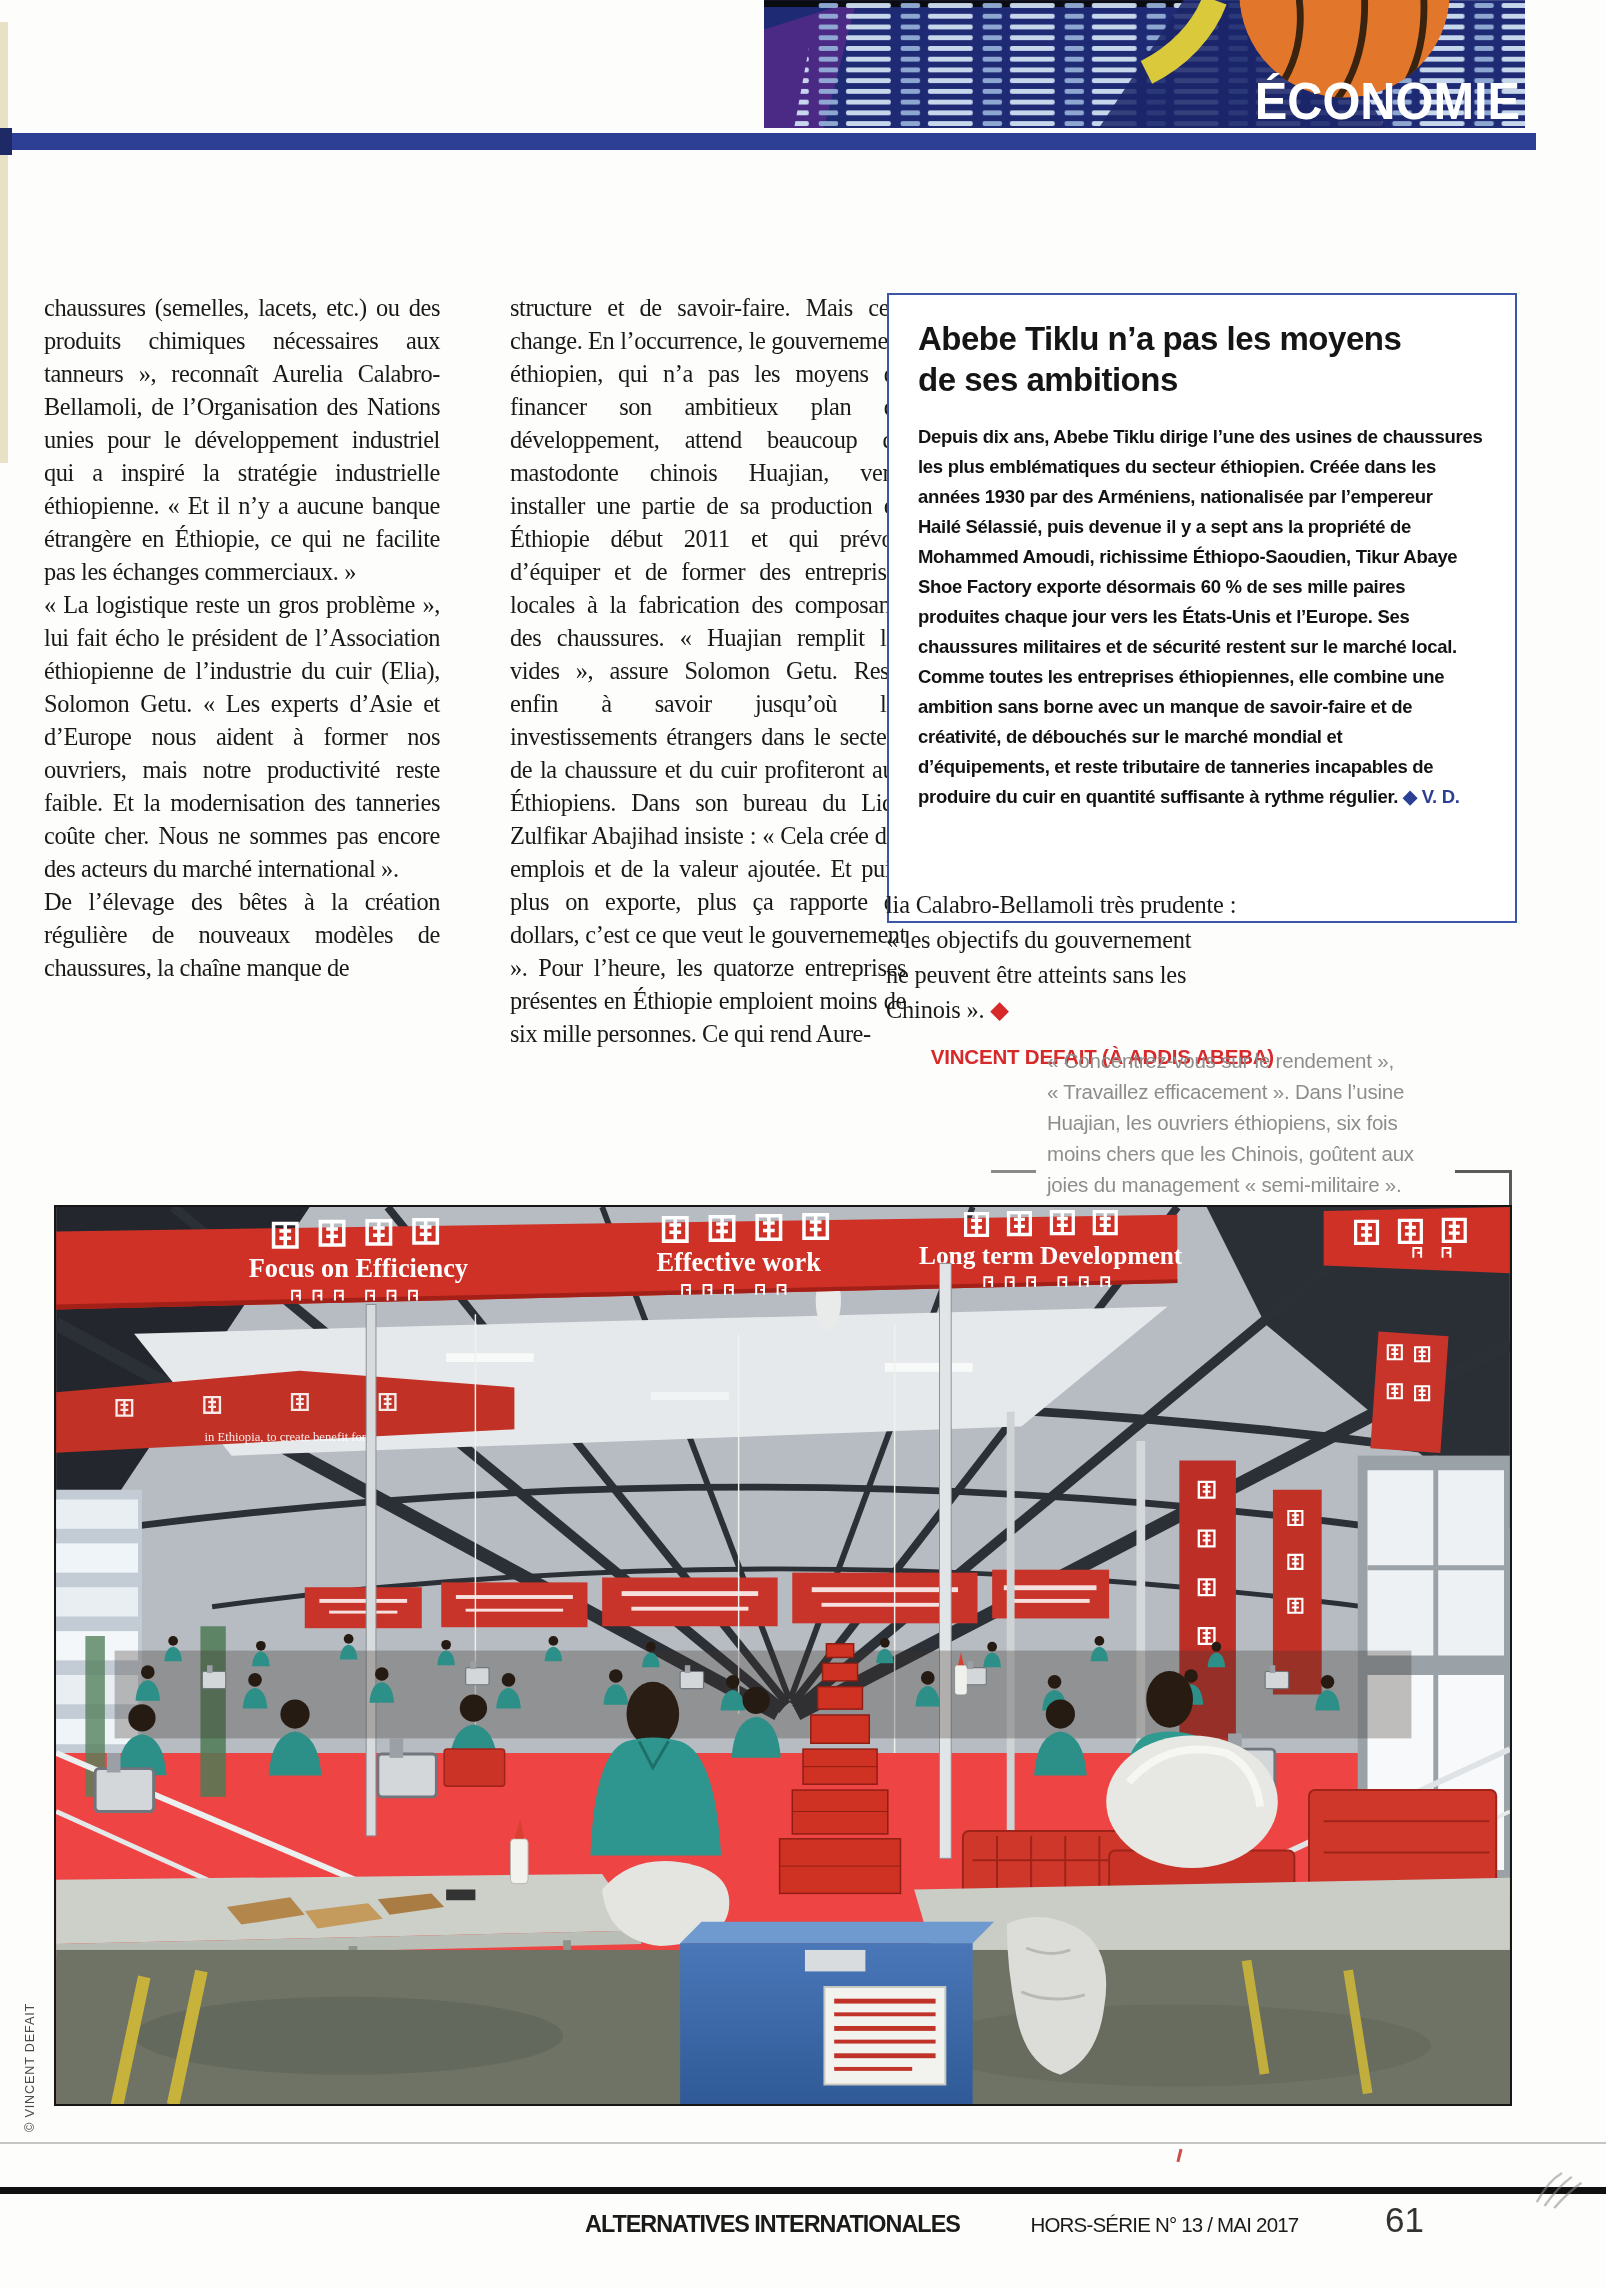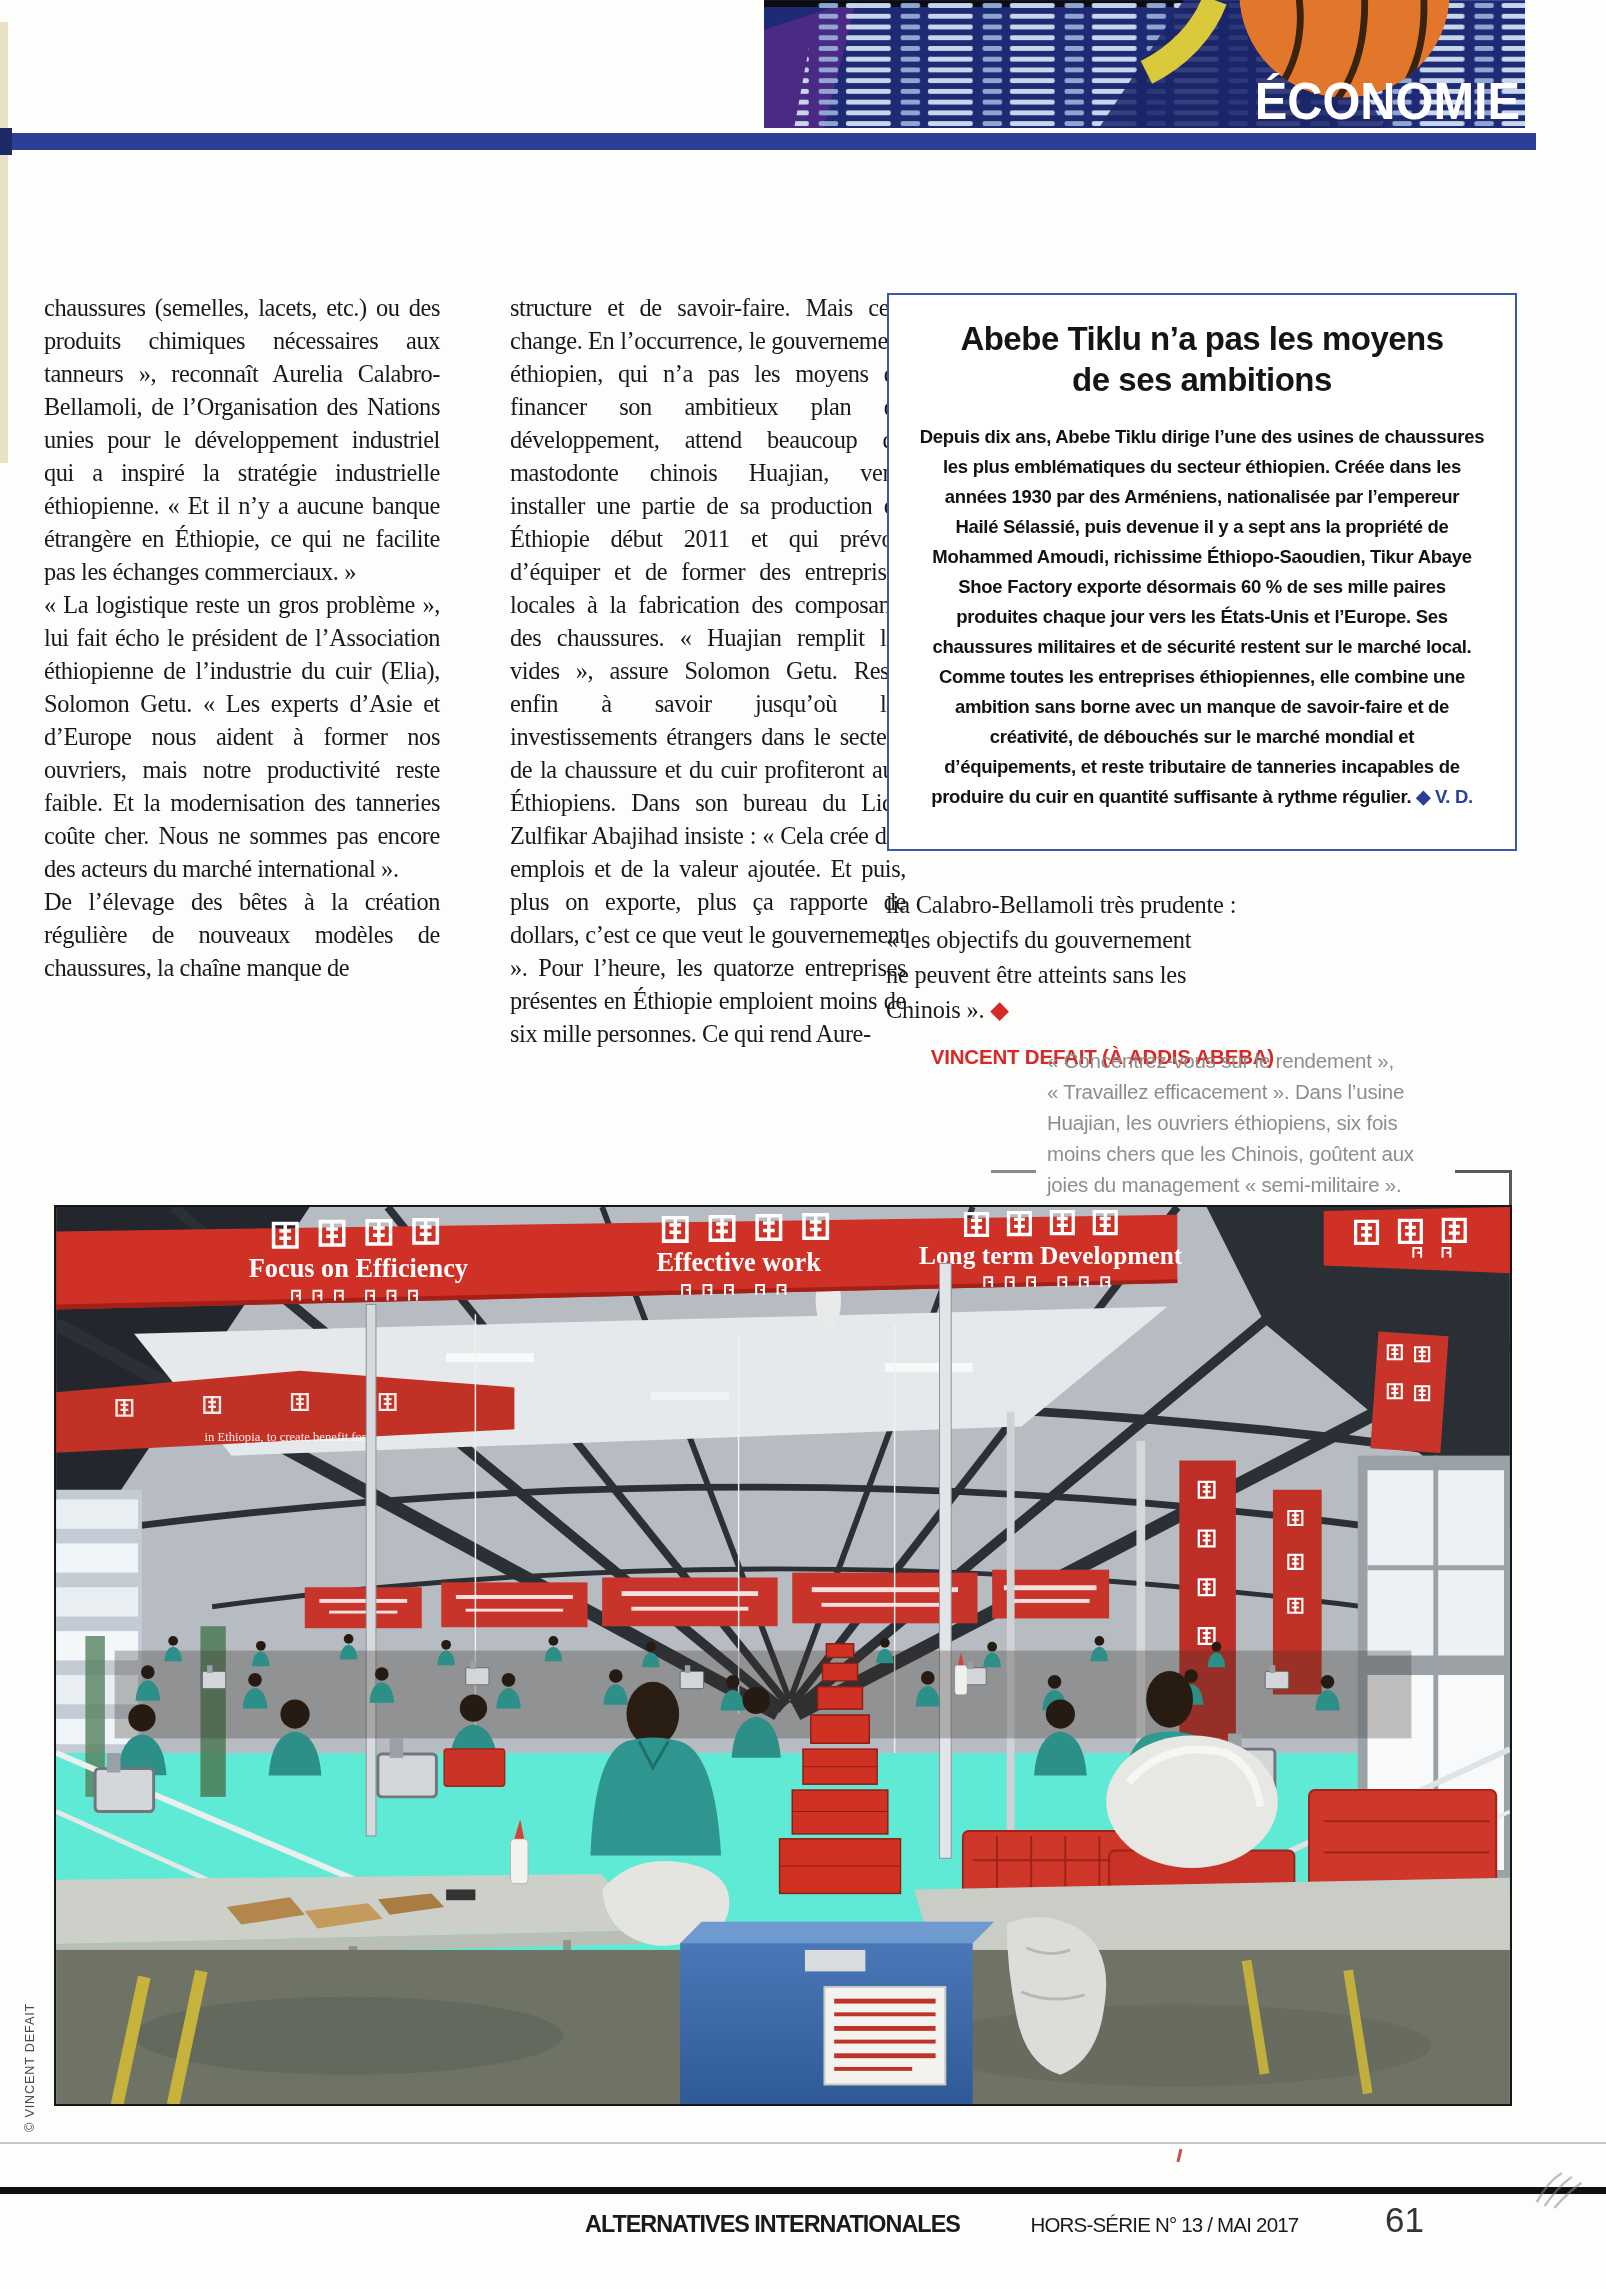--- a/index.html
+++ b/index.html
@@ -15,44 +15,44 @@
   .band-notch{position:absolute;left:0;top:128px;width:11.7px;height:27px;background:#1d2a66;}
   
   .col{position:absolute;top:291px;width:396px;font-size:24.4px;line-height:33px;
        text-align:justify;letter-spacing:-0.4px;color:#191919;}
   .col p{margin:0;}
   .col1{left:44px;}
   .col2{left:470px;margin-left:40px;}
   .subhead{font-family:"Liberation Sans", sans-serif;font-weight:bold;font-size:24.4px;
            letter-spacing:-0.3px;color:#1d1d1d;margin:19.5px 0 11.7px 0 !important;text-align:left;}
   
-  .sbox{position:absolute;left:887px;top:293px;width:630px;height:558px;box-sizing:border-box;
+  .sbox{position:absolute;left:887px;top:293px;width:630px;height:630px;box-sizing:border-box;
         border:2.9px solid #3c57a8;background:#fff;padding:23.4px 29px;
-        font-family:"Liberation Sans", sans-serif;text-align:center;}
+        font-family:"Liberation Sans", sans-serif;}
   .sbox-title{font-size:33px;line-height:41px;font-weight:bold;color:#151515;
               letter-spacing:-0.5px;white-space:pre-line;margin:0 0 21.5px 0;}
   .sbox-body{font-size:18.5px;line-height:30px;font-weight:bold;color:#121212;
              letter-spacing:-0.3px;white-space:pre-line;}
   .sbox-sig{color:#2b3f94;white-space:nowrap;}
   
   .col3{position:absolute;left:886px;top:852px;width:388px;font-size:24.4px;line-height:35px;
         letter-spacing:-0.2px;color:#191919;white-space:pre-line;}
   .red-dia{color:#d7282a;}
   .byline{font-family:"Liberation Sans", sans-serif;font-weight:bold;font-size:20.5px;
           color:#d7282a;text-align:right;margin-top:11.7px;letter-spacing:-0.2px;white-space:normal;}
   
   .caption{position:absolute;left:1047px;top:1045px;width:390px;
            font-family:"Liberation Sans", sans-serif;font-size:20.5px;line-height:31px;
            color:#8d8d8d;letter-spacing:-0.2px;white-space:pre-line;}
   .lead-l{position:absolute;left:991px;top:1170px;width:45px;height:2.9px;background:#8a8a8a;}
   .lead-rh{position:absolute;left:1455px;top:1170px;width:57px;height:2.9px;background:#5a5a5a;}
   .lead-rv{position:absolute;left:1509px;top:1170px;width:2.9px;height:37px;background:#5a5a5a;}
   
   .photo{position:absolute;left:54px;top:1205px;width:1458px;height:901px;
-         border:2px solid #161616;box-sizing:border-box;background:#5eead4;overflow:hidden;}
+         border:2px solid #161616;box-sizing:border-box;background:#ef4444;overflow:hidden;}
   .credit{position:absolute;left:23.4px;top:2132px;transform:rotate(-90deg);transform-origin:0 0;
           font-family:"Liberation Sans", sans-serif;font-size:12.7px;color:#4a4a4a;
           letter-spacing:0.8px;white-space:nowrap;}
   
   .scanline{position:absolute;left:0;top:2142px;width:1606px;height:2px;background:#c6c6c6;}
   .rule{position:absolute;left:0;top:2187px;width:1606px;height:6.8px;background:#101010;}
   .footer{position:absolute;left:585px;top:2200px;width:839px;display:flex;
           justify-content:space-between;align-items:baseline;gap:9.8px;
           font-family:"Liberation Sans", sans-serif;color:#1a1a1a;}
   .f-mag{font-weight:bold;font-size:23.4px;letter-spacing:-1px;}

